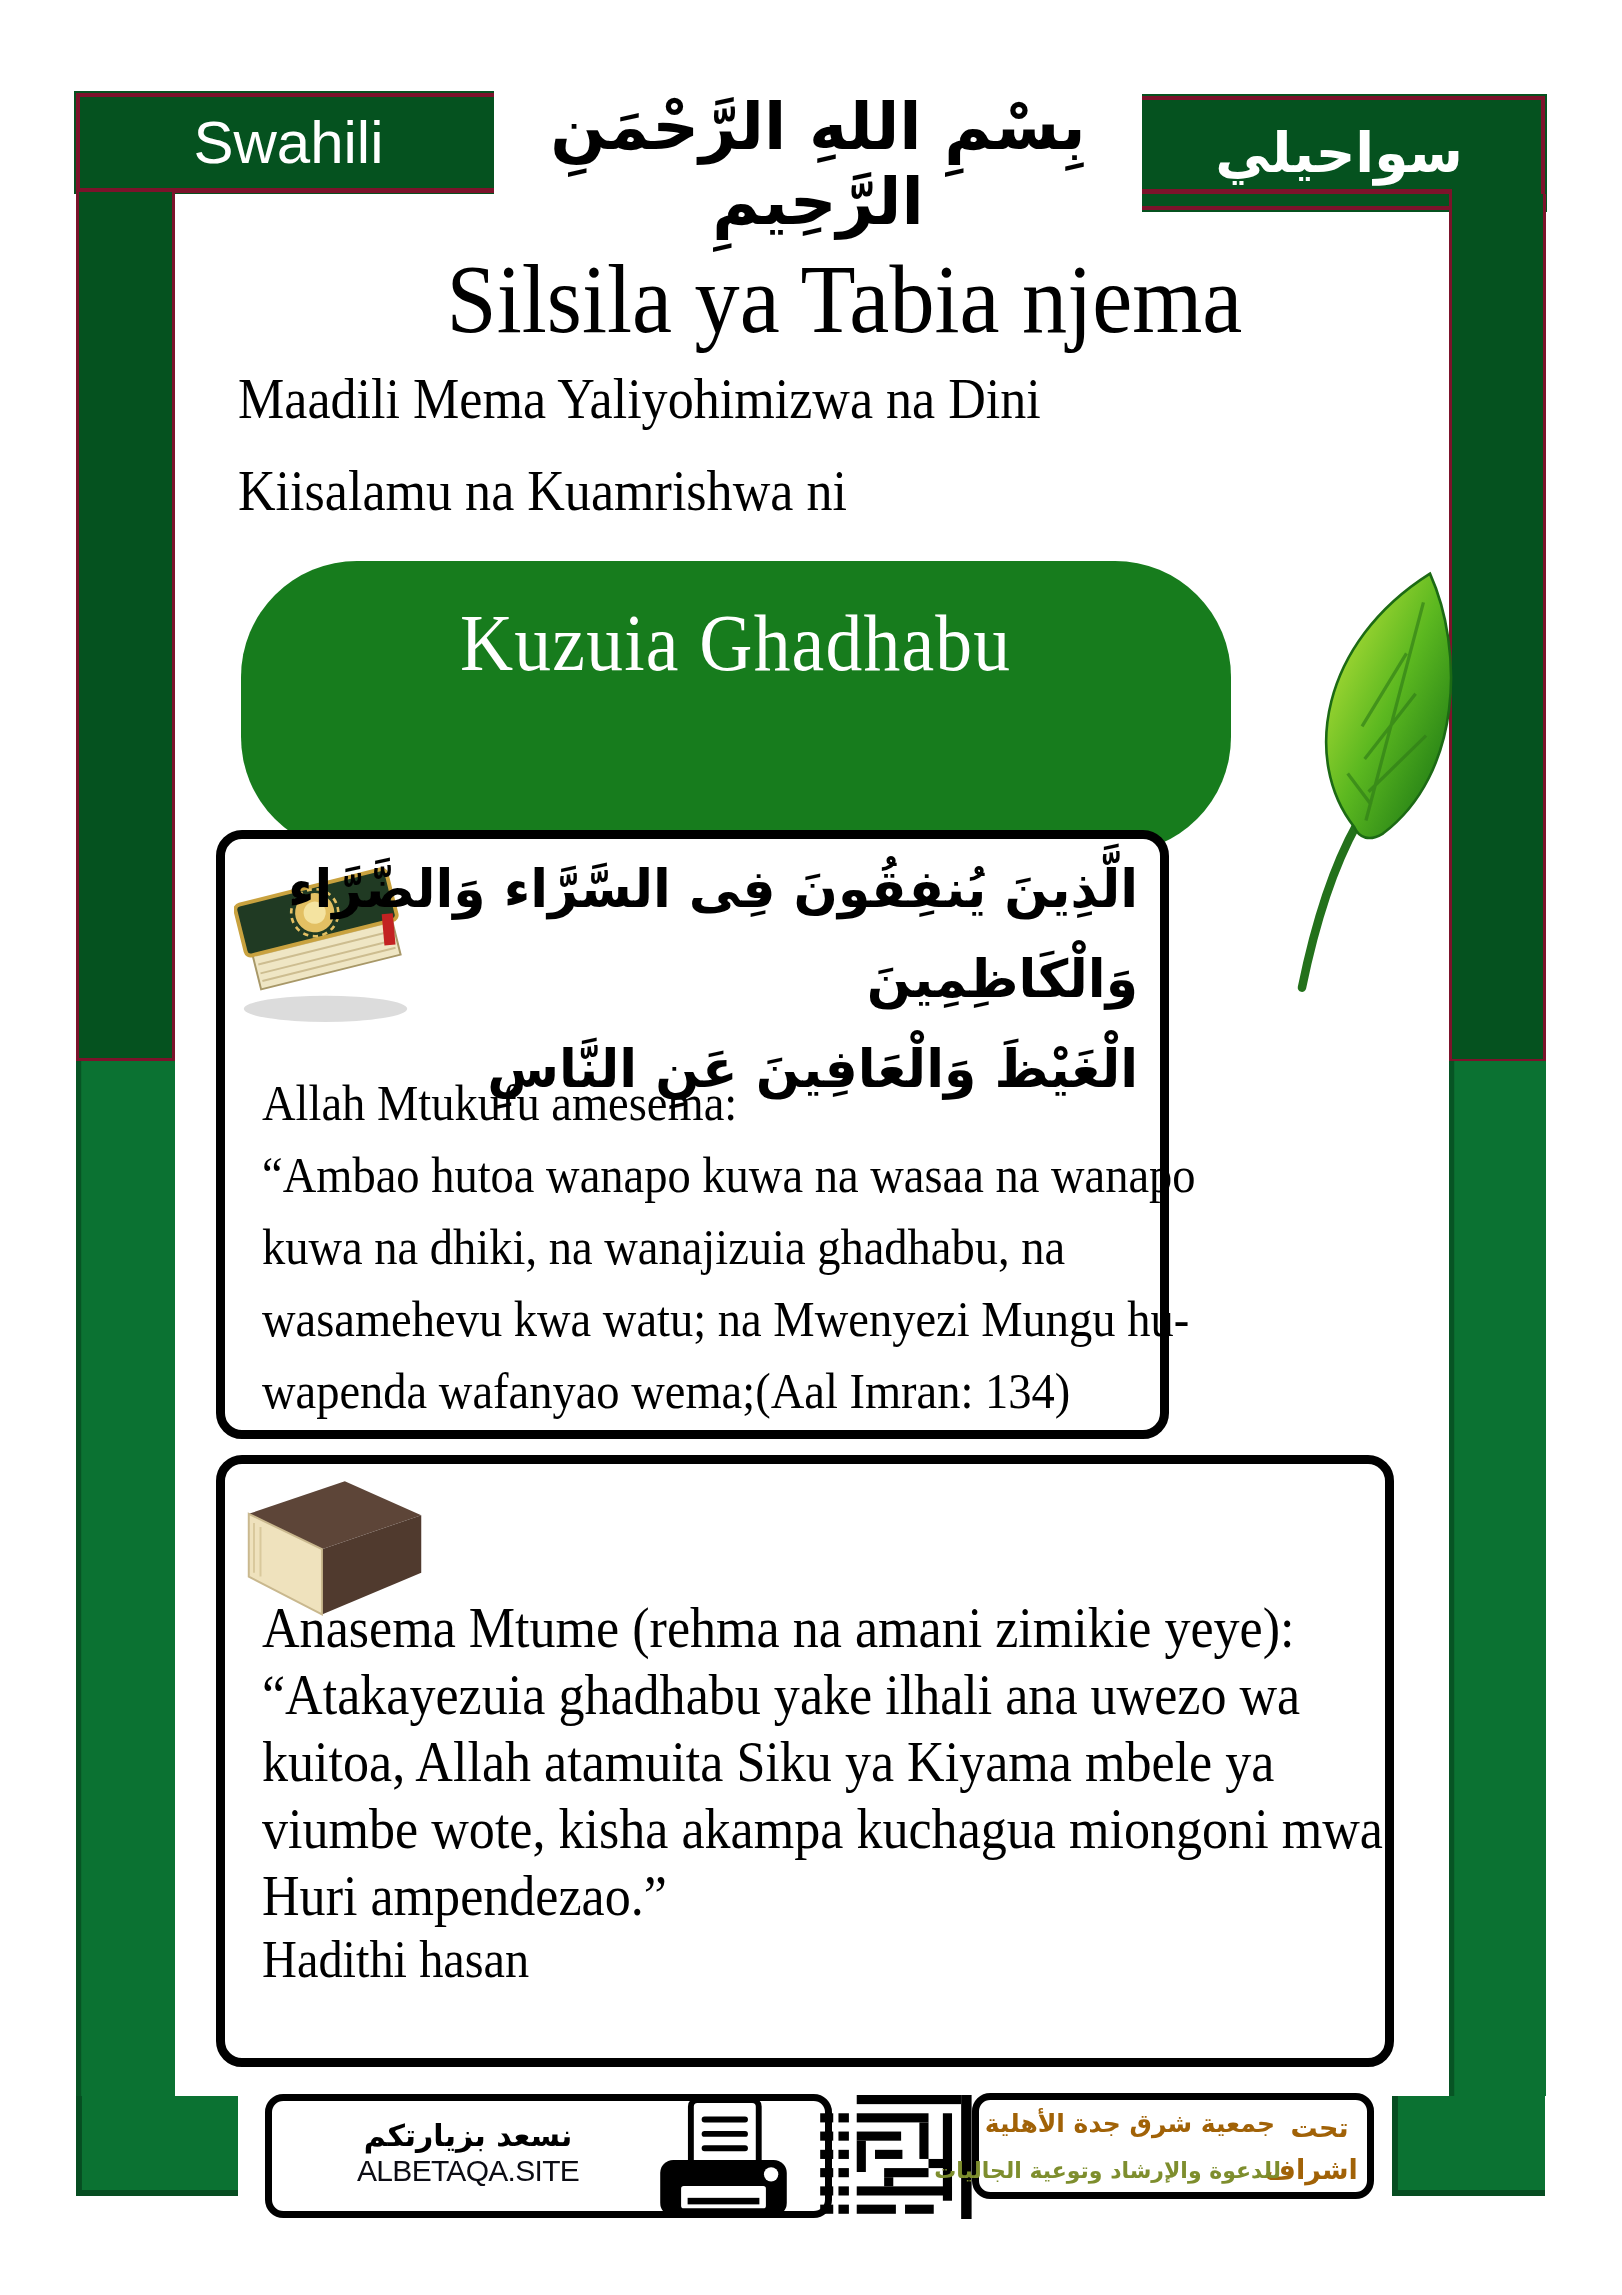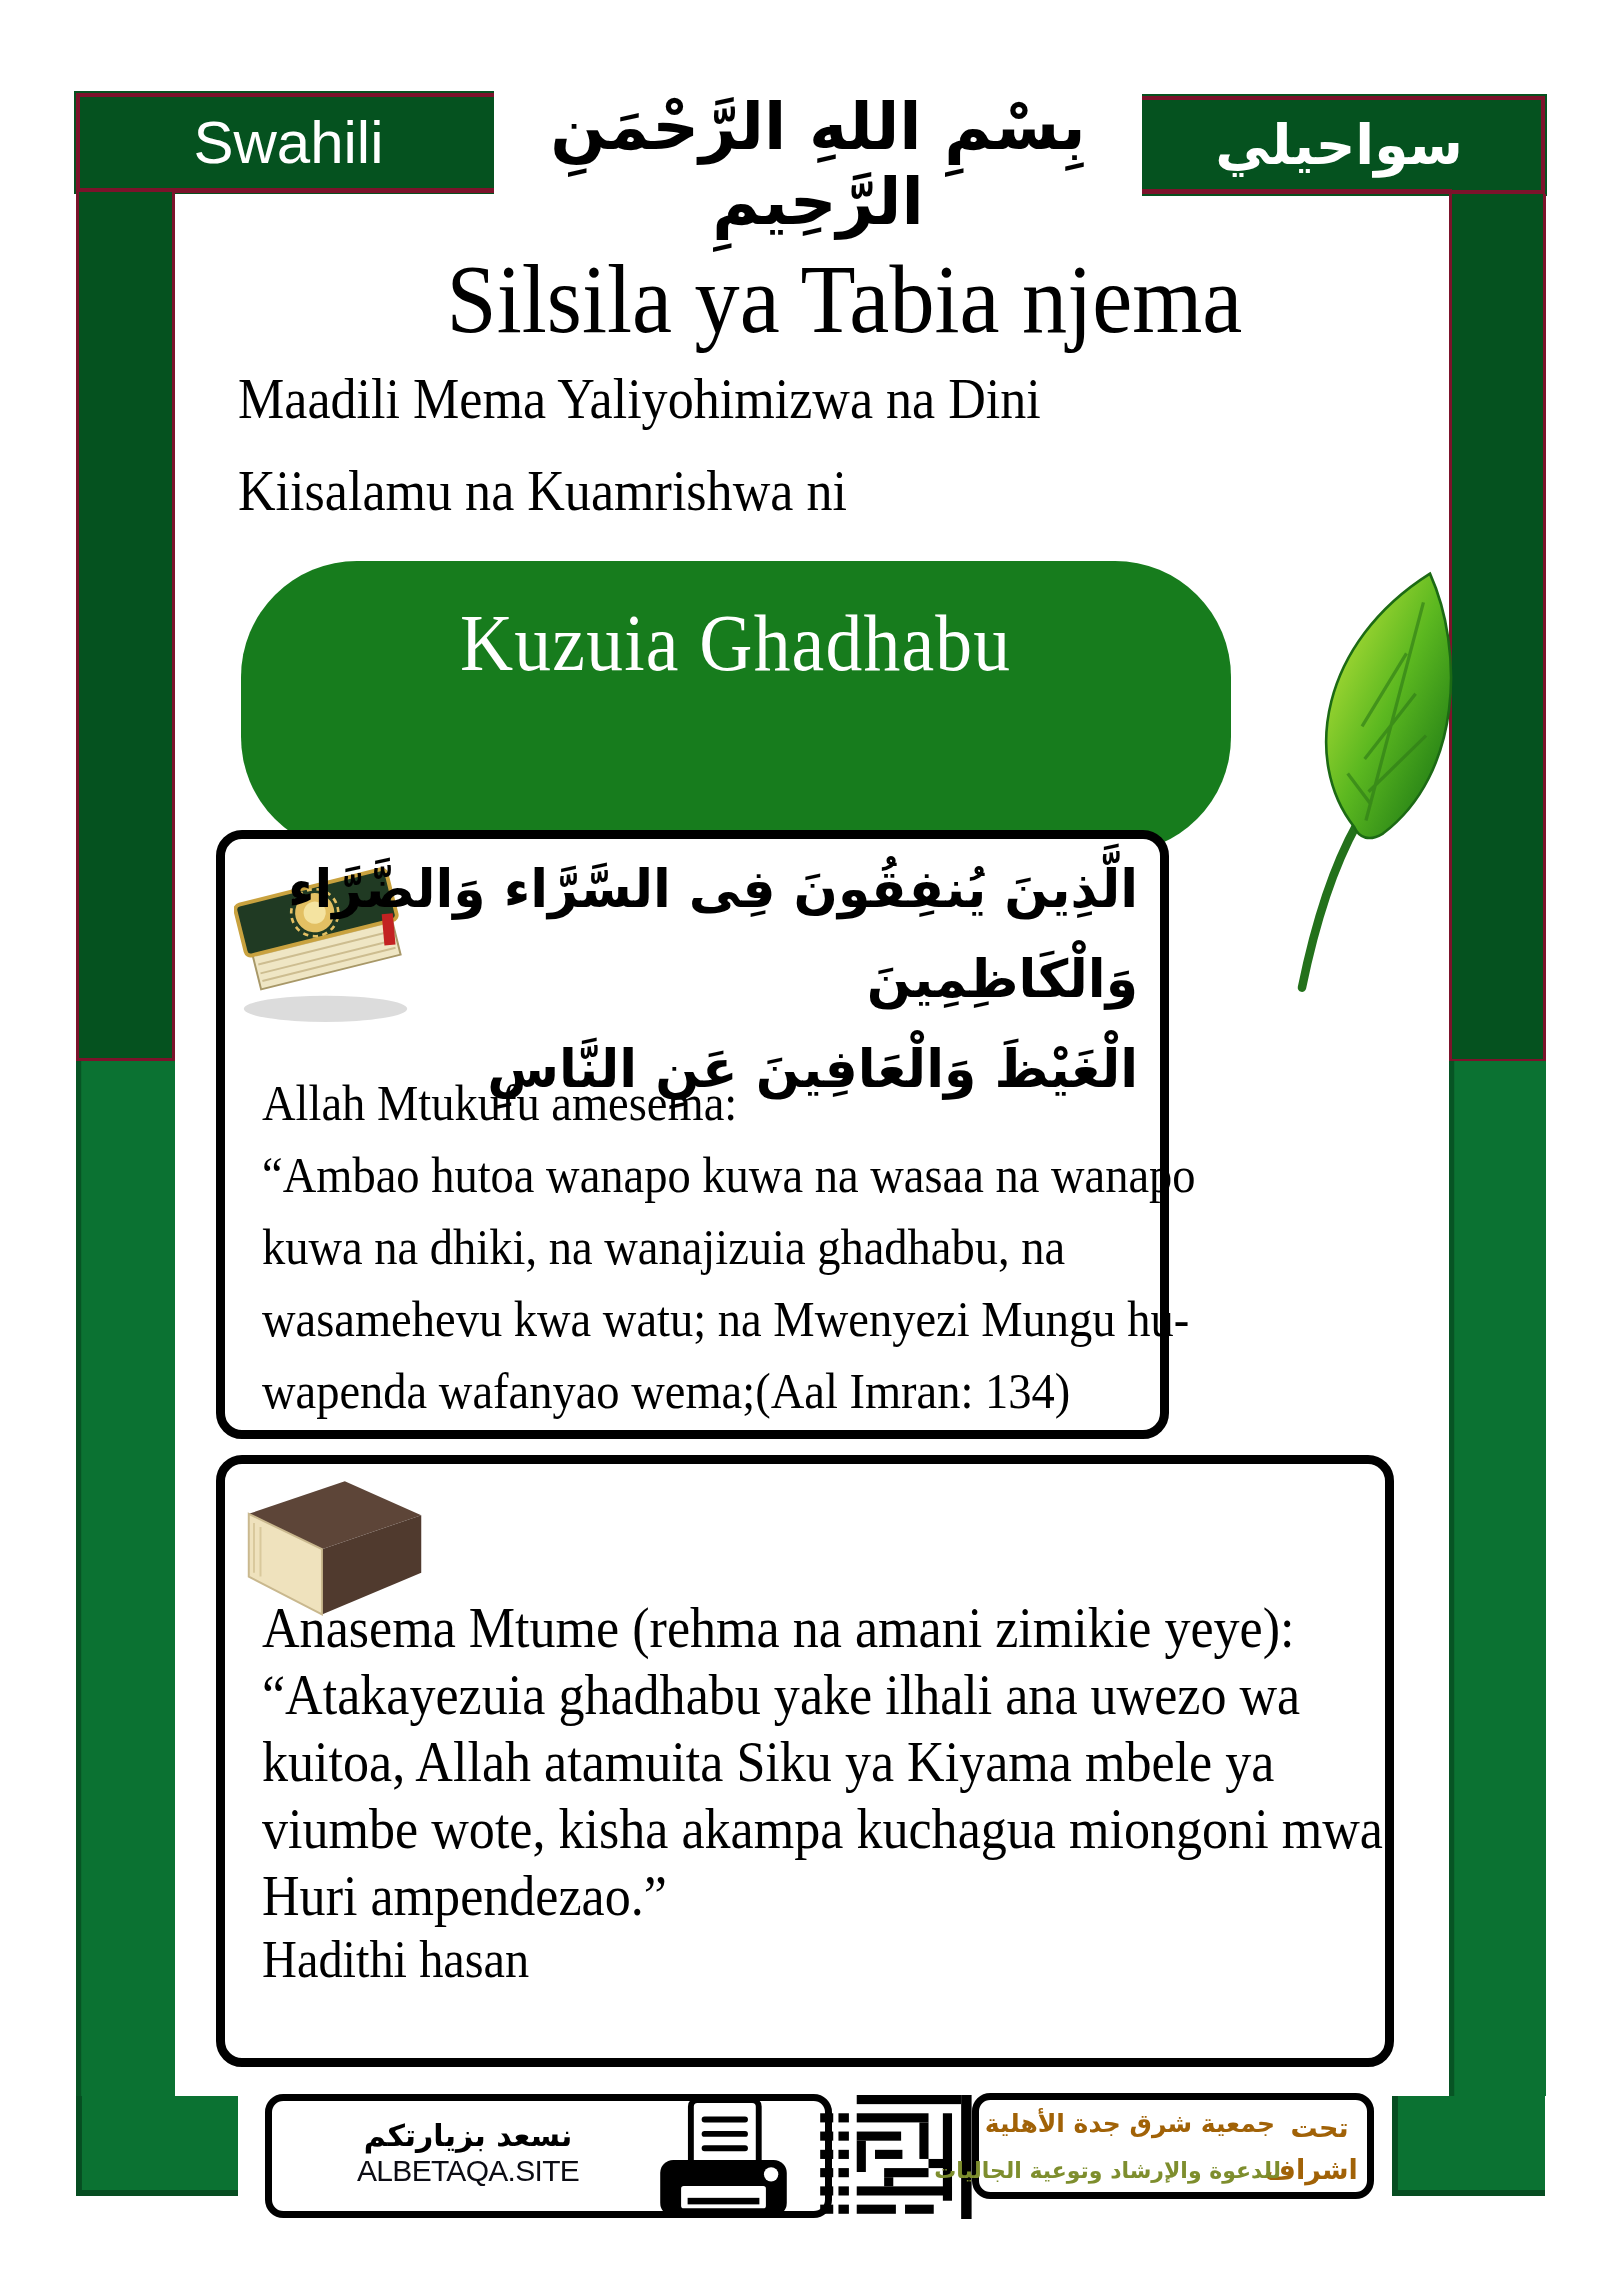--- a/index.html
+++ b/index.html
@@ -51,21 +51,21 @@
 <div id="page">
 
   <div class="abs lang-box" style="left:76px;top:93px;width:425px;height:99px;">
     <span class="lbl">Swahili</span>
   </div>
   <div class="abs maroon-seg" style="left:171px;top:188px;width:330px;height:4.6px;"></div>
   <div class="abs dark-strip" style="left:76px;top:192px;width:99px;height:869px;"></div>
   <div class="abs bright-strip" style="left:76px;top:1061px;width:99px;height:1035px;"></div>
   <div class="abs bright-foot" style="left:76px;top:2096px;width:162px;height:100px;"></div>
 
-  <div class="abs lang-box" style="left:1133px;top:96px;width:412px;height:98px;">
+  <div class="abs lang-box" style="left:1133px;top:96px;width:412px;height:114px;">
     <span class="lbl ar">سواحيلي</span>
   </div>
   <div class="abs maroon-seg" style="left:1133px;top:189px;width:319px;height:4.6px;"></div>
   <div class="abs dark-strip" style="left:1449px;top:194px;width:97px;height:868px;"></div>
   <div class="abs bright-strip" style="left:1449px;top:1061px;width:97px;height:1035px;"></div>
   <div class="abs bright-foot" style="left:1392px;top:2096px;width:153px;height:100px;"></div>
 
   <div class="abs basmala" style="left:494px;top:39px;width:648px;height:249px;">بِسْمِ اللهِ الرَّحْمَنِ الرَّحِيمِ</div>
 
   <div class="abs title" style="left:255px;top:250px;width:1178px;">

